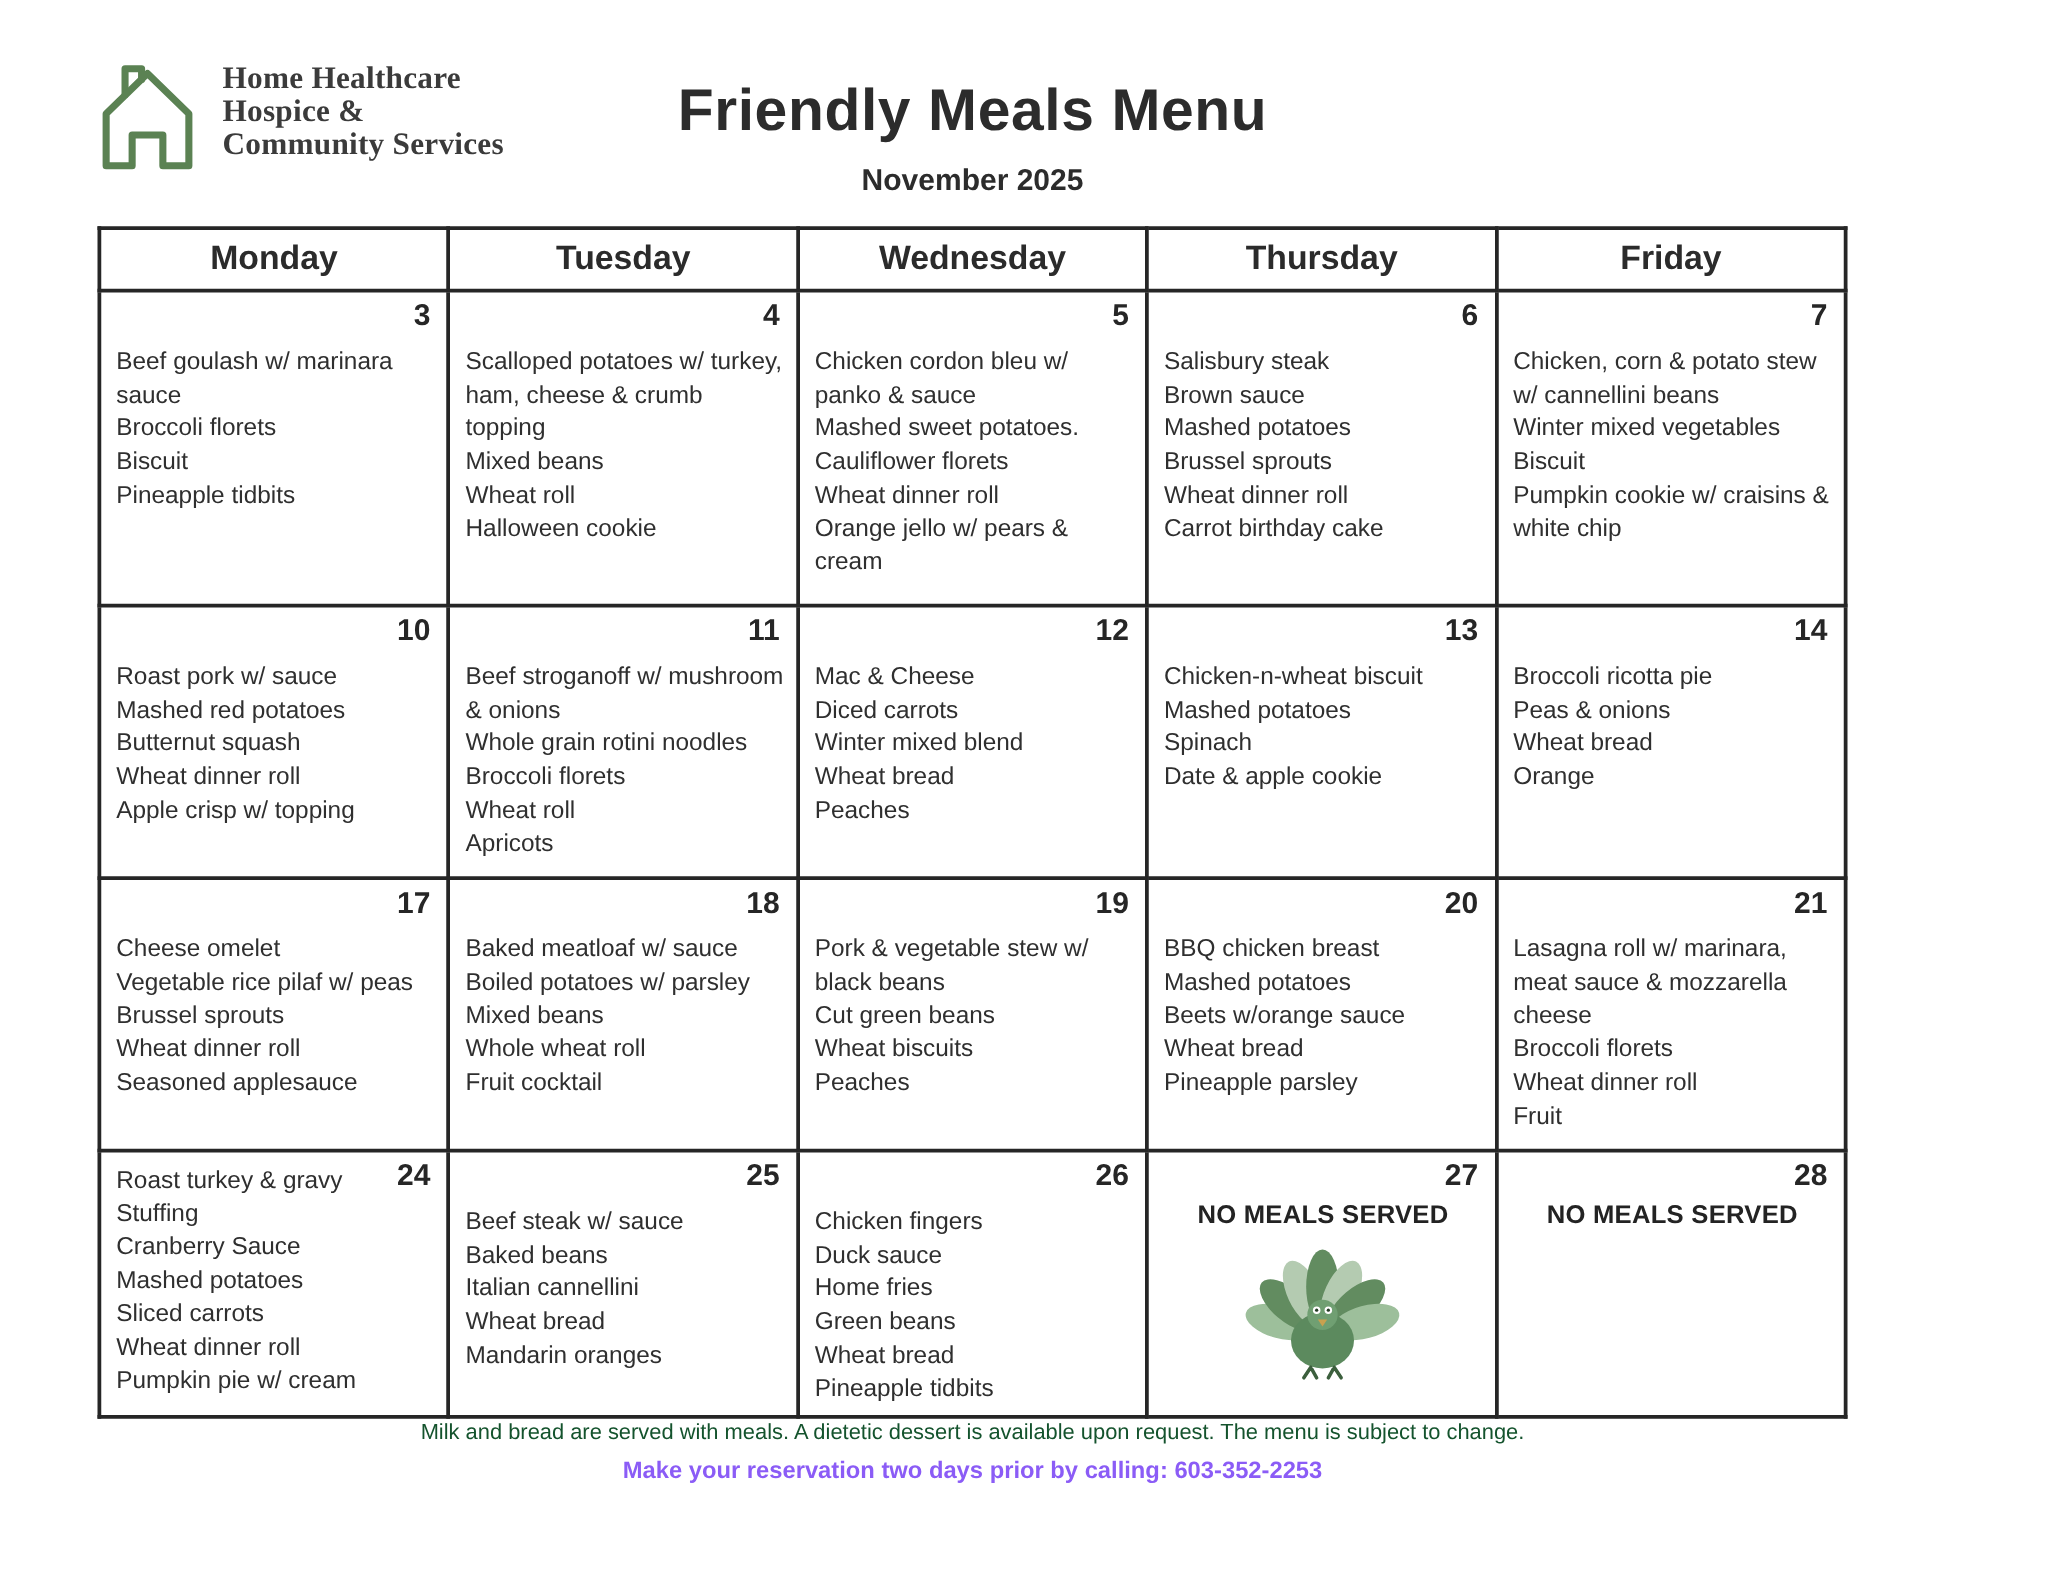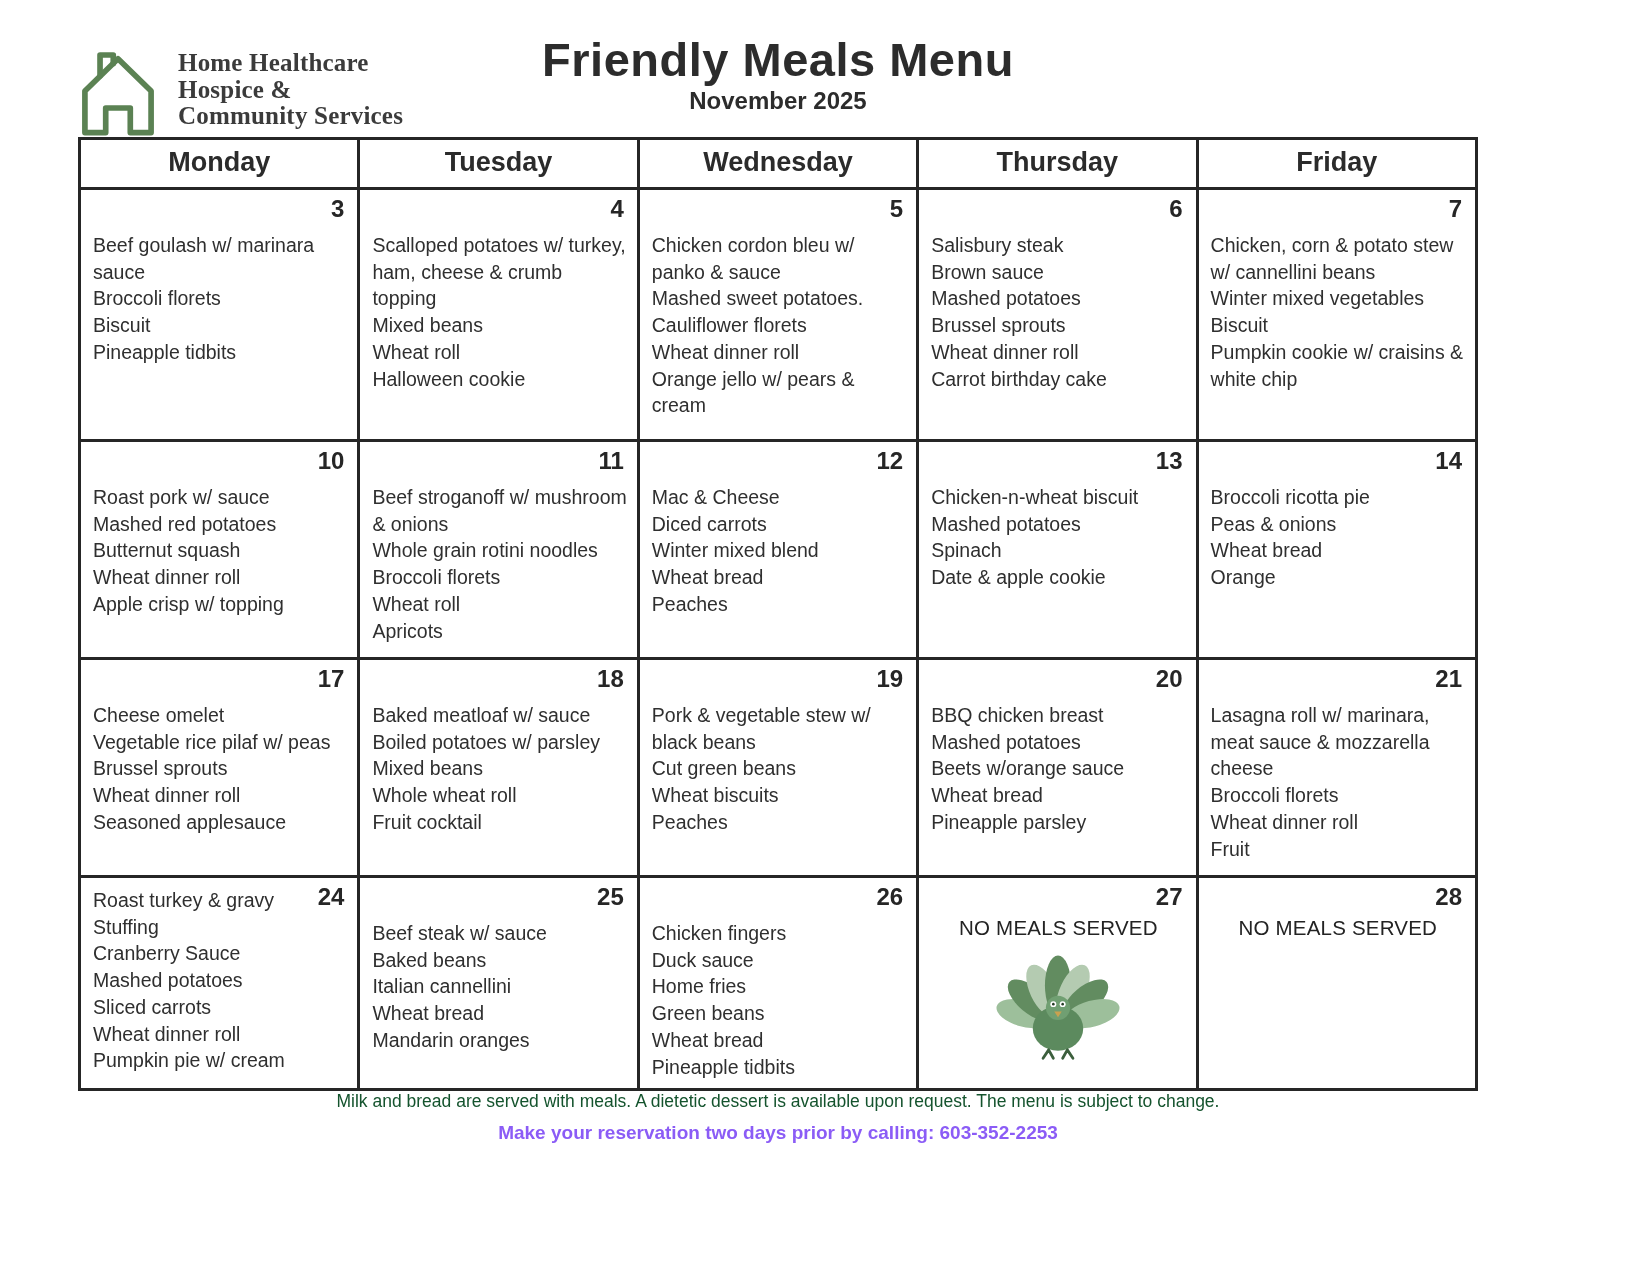--- a/index.html
+++ b/index.html
@@ -19,26 +19,26 @@
     display:flex; align-items:center; gap:8px;
   }
   .logo svg { display:block; }
   .logo-text {
     font-family:"Liberation Serif", serif;
     font-weight:bold; font-size:25px; line-height:1.06;
     color:#3b3b3b; letter-spacing:0.2px;
   }
   .header-block { width:1400px; margin-left:78px; text-align:center; }
   .title {
-    padding-top:32px;
+    padding-top:60px;
     font-size:47px; font-weight:800; color:#2c2c2c;
     letter-spacing:0.5px;
   }
   .subtitle {
-    margin-top:0;
+    margin-top:16px;
     font-size:24px; font-weight:bold; color:#2c2c2c;
   }
 
   
   table.calendar {
     margin:22px 0 0 78px;
     width:1400px;
     border-collapse:collapse;
     table-layout:fixed;
     border:3px solid #84cc16;
@@ -64,21 +64,21 @@
     position:absolute; top:5px; right:13px;
     font-size:24px; font-weight:bold; color:#262626;
   }
   .items {
     padding-top:36px;
     font-size:19.5px; line-height:1.37; color:#2f2f2f;
   }
   td.tight .items { padding-top:3px; padding-right:52px; }
   .no-meals-cell .items { padding-top:30px; }
   .no-meals {
-    text-align:center; font-weight:normal; font-size:20.5px;
+    text-align:center; font-weight:bold; font-size:20.5px;
     color:#232323; letter-spacing:0.2px;
   }
   .turkey-wrap { display:flex; justify-content:center; margin-top:8px; }
 
   
   .footer-block { width:1400px; margin-left:78px; text-align:center; }
   .footer-note { margin-top:0; font-size:17.5px; color:#14532d; }
   .footer-res  { margin-top:10px; font-size:19px; font-weight:bold; color:#8b5cf6; }
 </style>
 </head>

